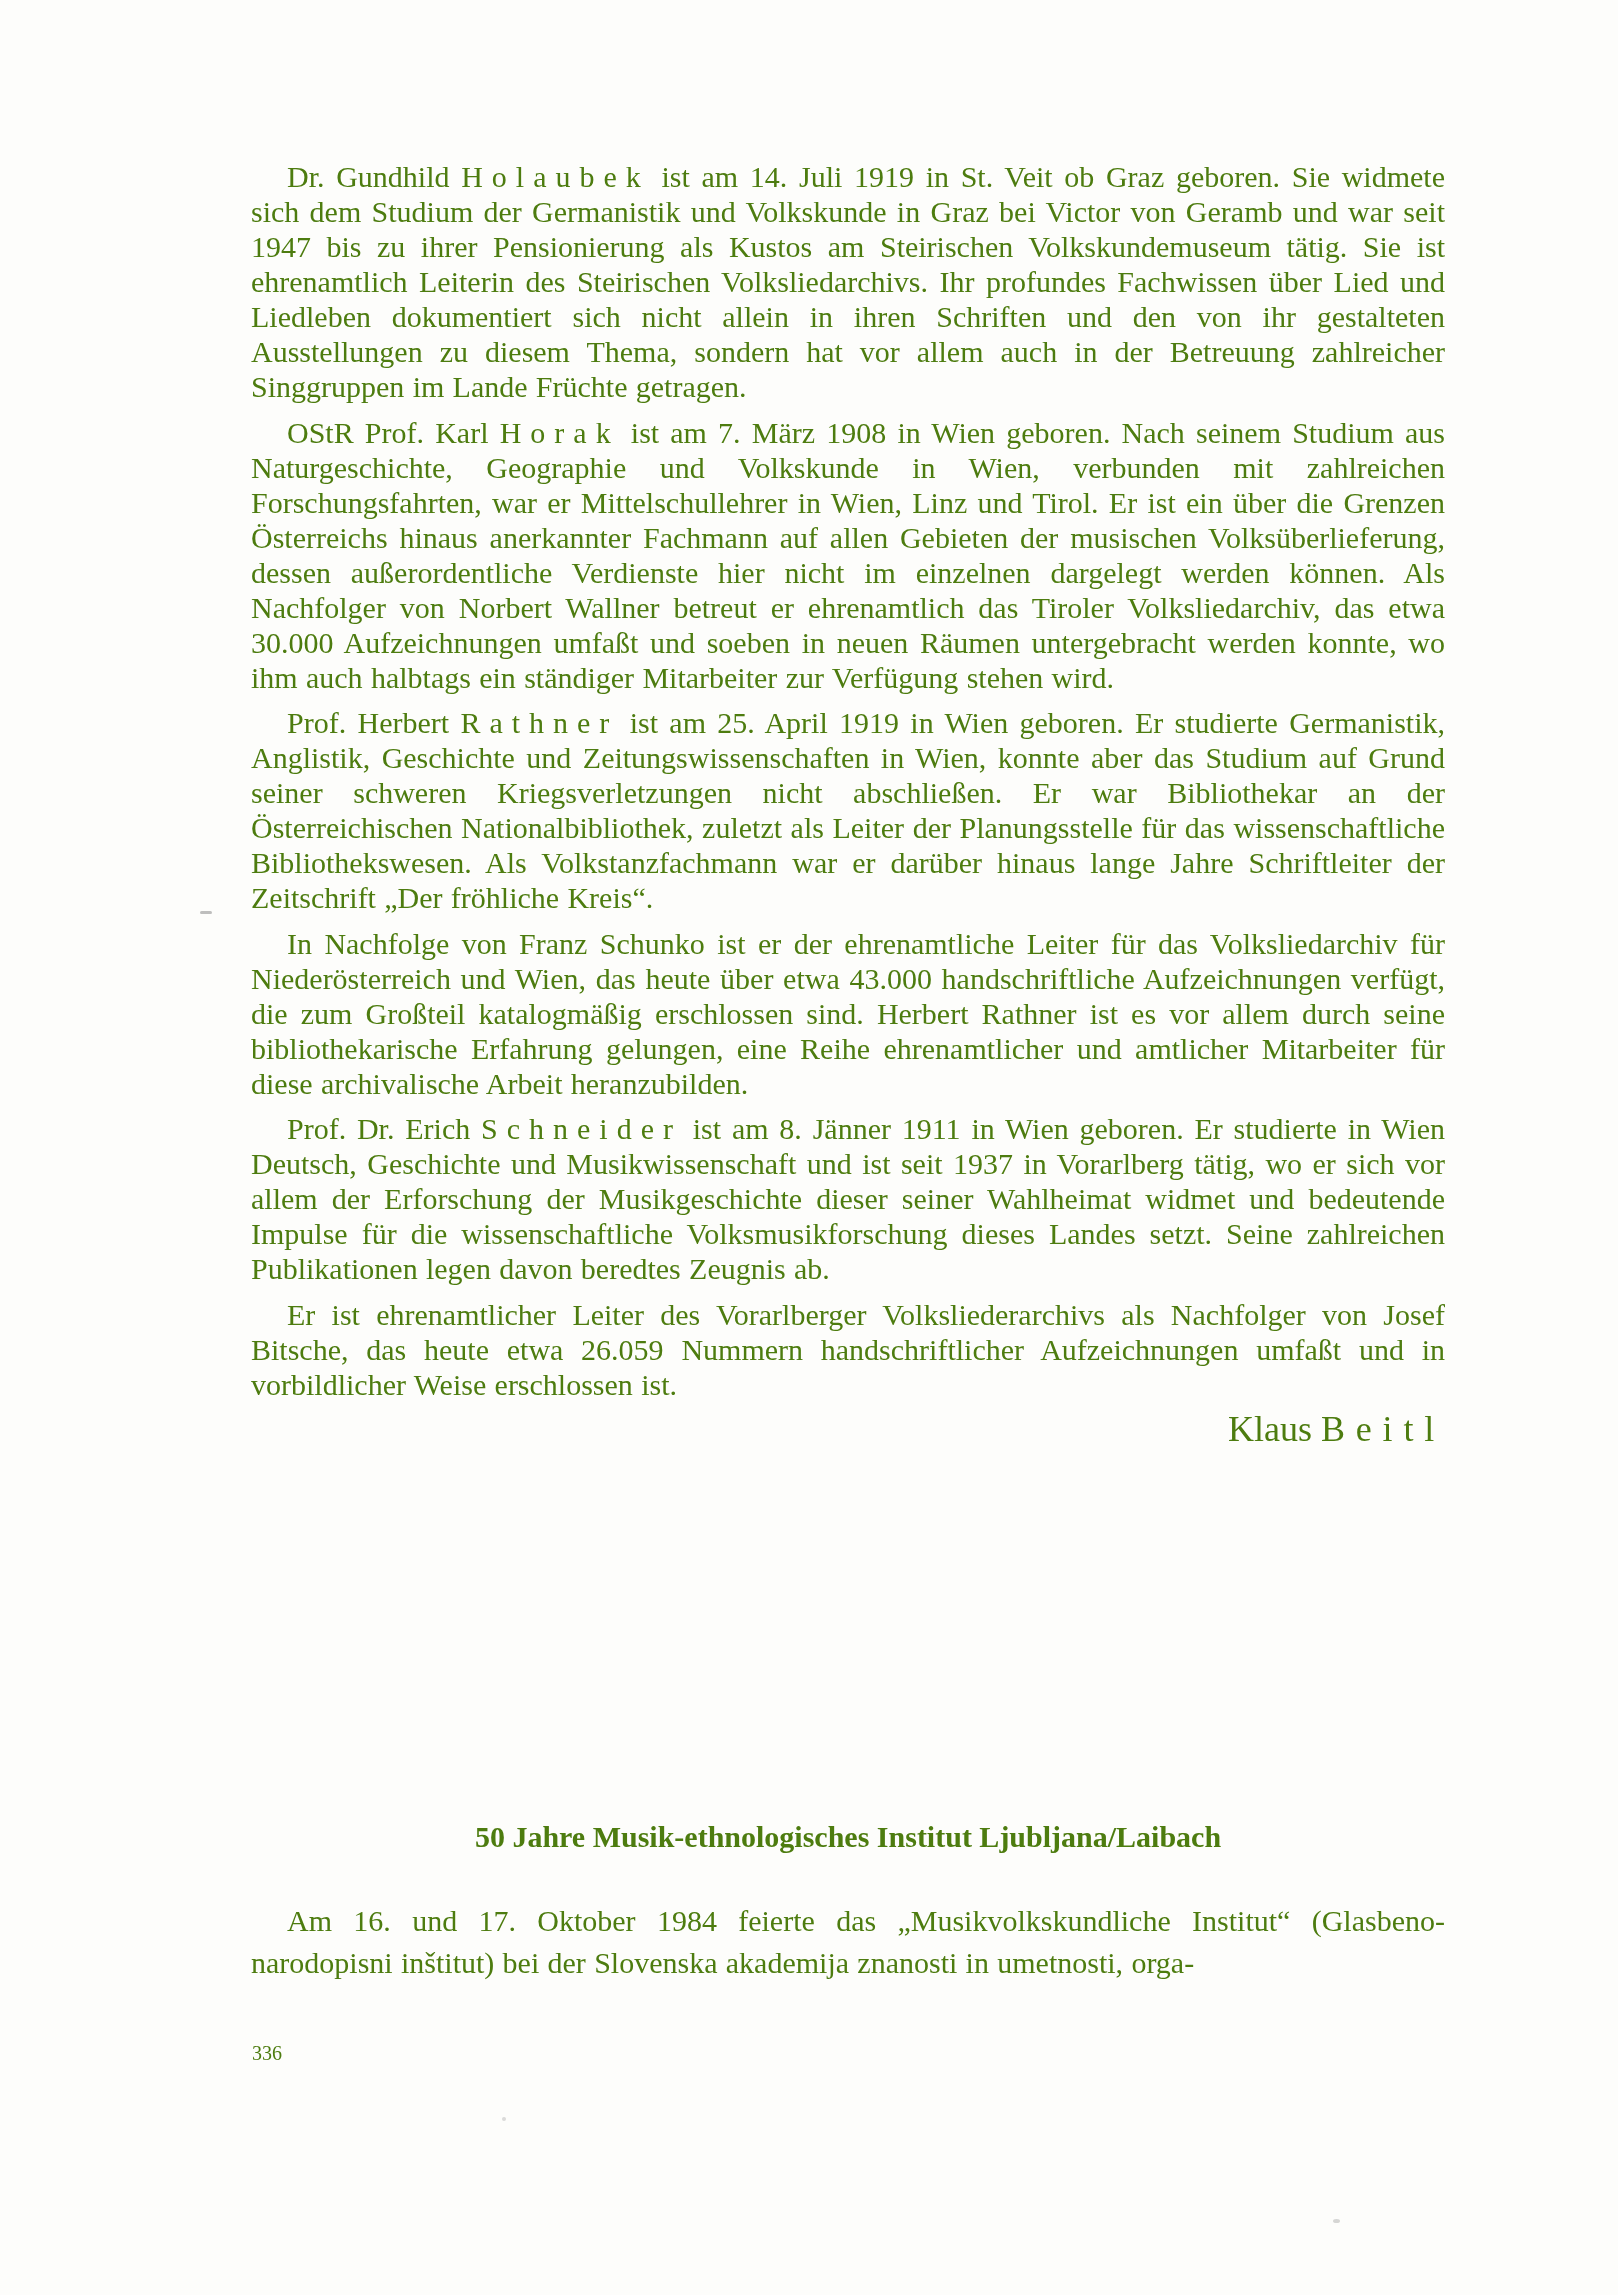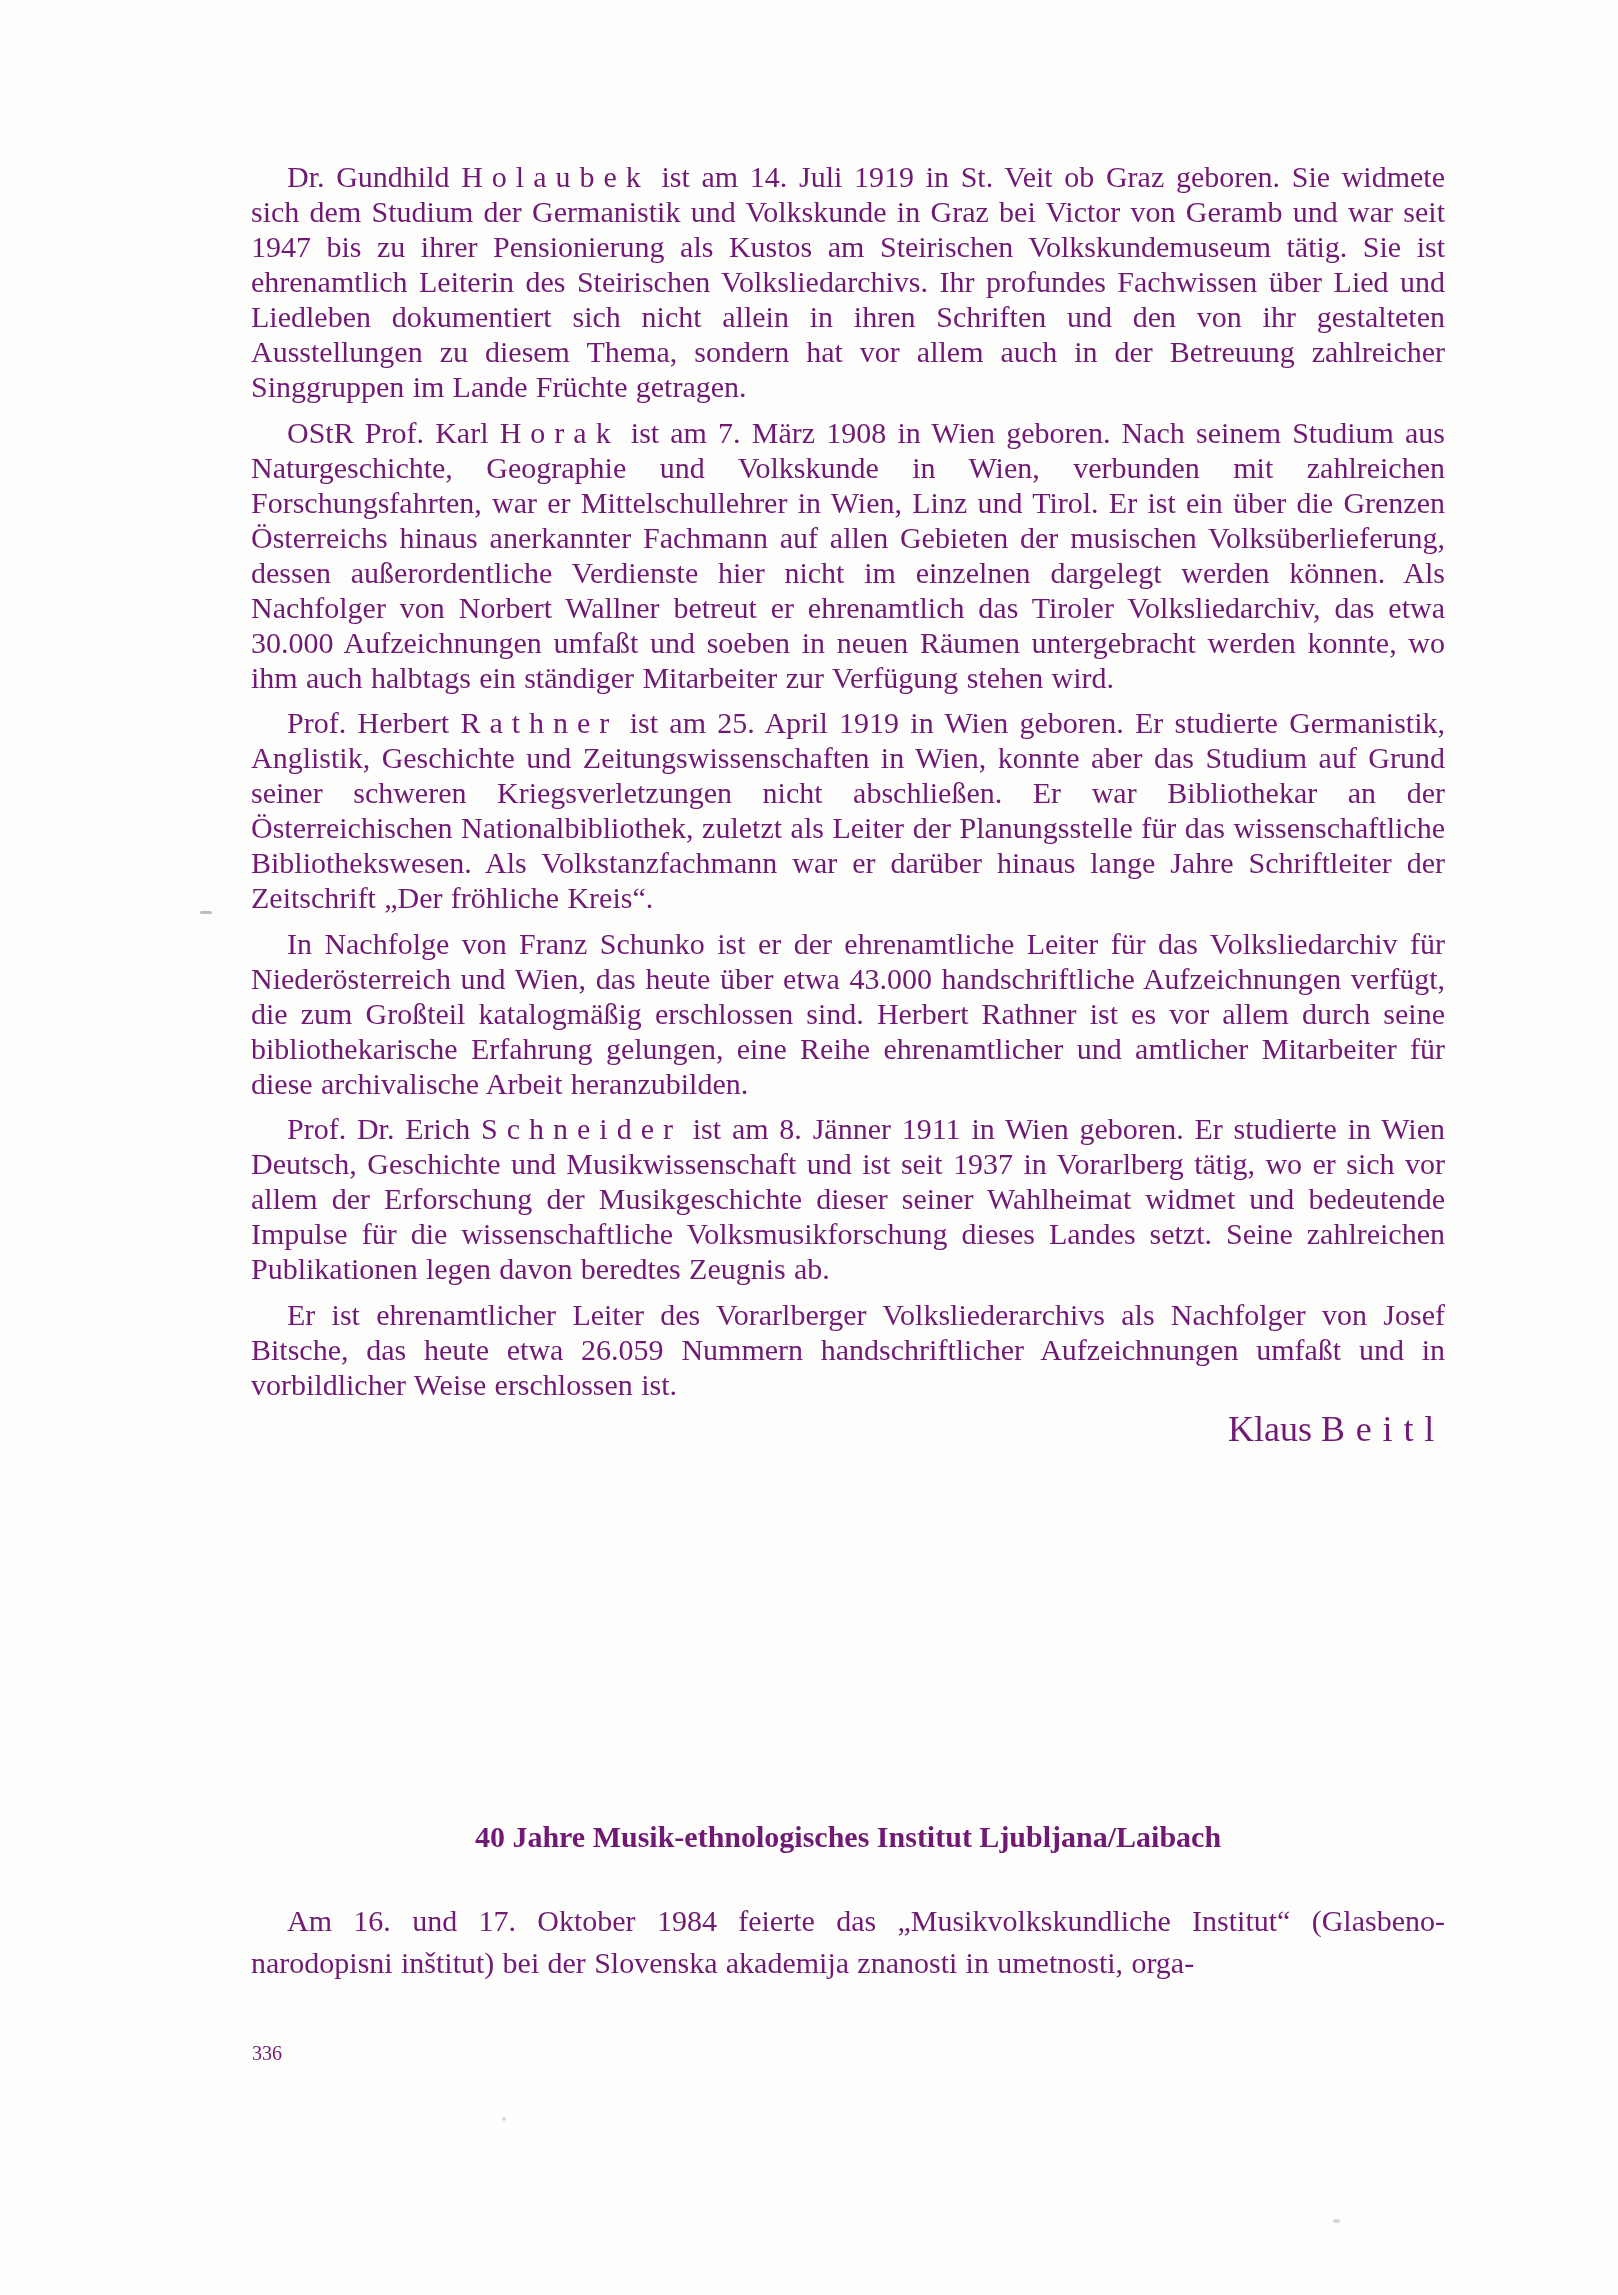--- a/index.html
+++ b/index.html
@@ -8,21 +8,21 @@
     background: #e8e8e8;
   }
   .page {
     position: relative;
     width: 1618px;
     height: 2295px;
     margin: 0 auto;
     background: #fdfdfb;
     overflow: hidden;
     font-family: "Liberation Serif", "DejaVu Serif", serif;
-    color: #701a75;
+    color: #4d7c0f;
   }
   .content {
     position: absolute;
     left: 251px;
     top: 159px;
     width: 1194px;
   }
   p.body-par {
     font-size: 30px;
     line-height: 35px;
@@ -105,21 +105,21 @@
     <p class="body-par"><span>Dr. Gundhild </span><span class="spaced">Holaubek</span><span> ist am 14. Juli 1919 in St. Veit ob Graz geboren. Sie widmete sich dem Studium der Germanistik und Volkskunde in Graz bei Victor von Geramb und war seit 1947 bis zu ihrer Pensionierung als Kustos am Steirischen Volkskundemuseum tätig. Sie ist ehrenamtlich Leiterin des Steirischen Volksliedarchivs. Ihr profundes Fachwissen über Lied und Liedleben dokumentiert sich nicht allein in ihren Schriften und den von ihr gestalteten Ausstellungen zu diesem Thema, sondern hat vor allem auch in der Betreuung zahlreicher Singgruppen im Lande Früchte getragen.</span></p>
     <p class="body-par"><span>OStR Prof. Karl </span><span class="spaced">Horak</span><span> ist am 7. März 1908 in Wien geboren. Nach seinem Studium aus Naturgeschichte, Geographie und Volkskunde in Wien, verbunden mit zahlreichen Forschungsfahrten, war er Mittelschullehrer in Wien, Linz und Tirol. Er ist ein über die Grenzen Österreichs hinaus anerkannter Fachmann auf allen Gebieten der musischen Volksüberlieferung, dessen außerordentliche Verdienste hier nicht im einzelnen dargelegt werden können. Als Nachfolger von Norbert Wallner betreut er ehrenamtlich das Tiroler Volksliedarchiv, das etwa 30.000 Aufzeichnungen umfaßt und soeben in neuen Räumen untergebracht werden konnte, wo ihm auch halbtags ein ständiger Mitarbeiter zur Verfügung stehen wird.</span></p>
     <p class="body-par"><span>Prof. Herbert </span><span class="spaced">Rathner</span><span> ist am 25. April 1919 in Wien geboren. Er studierte Germanistik, Anglistik, Geschichte und Zeitungswissenschaften in Wien, konnte aber das Studium auf Grund seiner schweren Kriegsverletzungen nicht abschließen. Er war Bibliothekar an der Österreichischen Nationalbibliothek, zuletzt als Leiter der Planungsstelle für das wissenschaftliche Bibliothekswesen. Als Volkstanzfachmann war er darüber hinaus lange Jahre Schriftleiter der Zeitschrift „Der fröhliche Kreis“.</span></p>
     <p class="body-par"><span>In Nachfolge von Franz Schunko ist er der ehrenamtliche Leiter für das Volksliedarchiv für Niederösterreich und Wien, das heute über etwa 43.000 handschriftliche Aufzeichnungen verfügt, die zum Großteil katalogmäßig erschlossen sind. Herbert Rathner ist es vor allem durch seine bibliothekarische Erfahrung gelungen, eine Reihe ehrenamtlicher und amtlicher Mitarbeiter für diese archivalische Arbeit heranzubilden.</span></p>
     <p class="body-par"><span>Prof. Dr. Erich </span><span class="spaced">Schneider</span><span> ist am 8. Jänner 1911 in Wien geboren. Er studierte in Wien Deutsch, Geschichte und Musikwissenschaft und ist seit 1937 in Vorarlberg tätig, wo er sich vor allem der Erforschung der Musikgeschichte dieser seiner Wahlheimat widmet und bedeutende Impulse für die wissenschaftliche Volksmusikforschung dieses Landes setzt. Seine zahlreichen Publikationen legen davon beredtes Zeugnis ab.</span></p>
     <p class="body-par"><span>Er ist ehrenamtlicher Leiter des Vorarlberger Volksliederarchivs als Nachfolger von Josef Bitsche, das heute etwa 26.059 Nummern handschriftlicher Aufzeichnungen umfaßt und in vorbildlicher Weise erschlossen ist.</span></p>
     <p class="signature"><span>Klaus </span><span class="spaced">Beitl</span></p>
   </div>
 
   <div class="article2">
-    <h2 class="heading">40 Jahre Musik-ethnologisches Institut Ljubljana/Laibach</h2>
+    <h2 class="heading">50 Jahre Musik-ethnologisches Institut Ljubljana/Laibach</h2>
     <p class="body-par par2"><span>Am 16. und 17. Oktober 1984 feierte das „Musikvolkskundliche Institut“ (Glasbeno-narodopisni inštitut) bei der Slovenska akademija znanosti in umetnosti, orga-</span></p>
   </div>
 
   <div class="page-number">336</div>
 
   <div class="speck-a"></div>
   <div class="speck-b"></div>
   <div class="speck-c"></div>
 
 </div>

